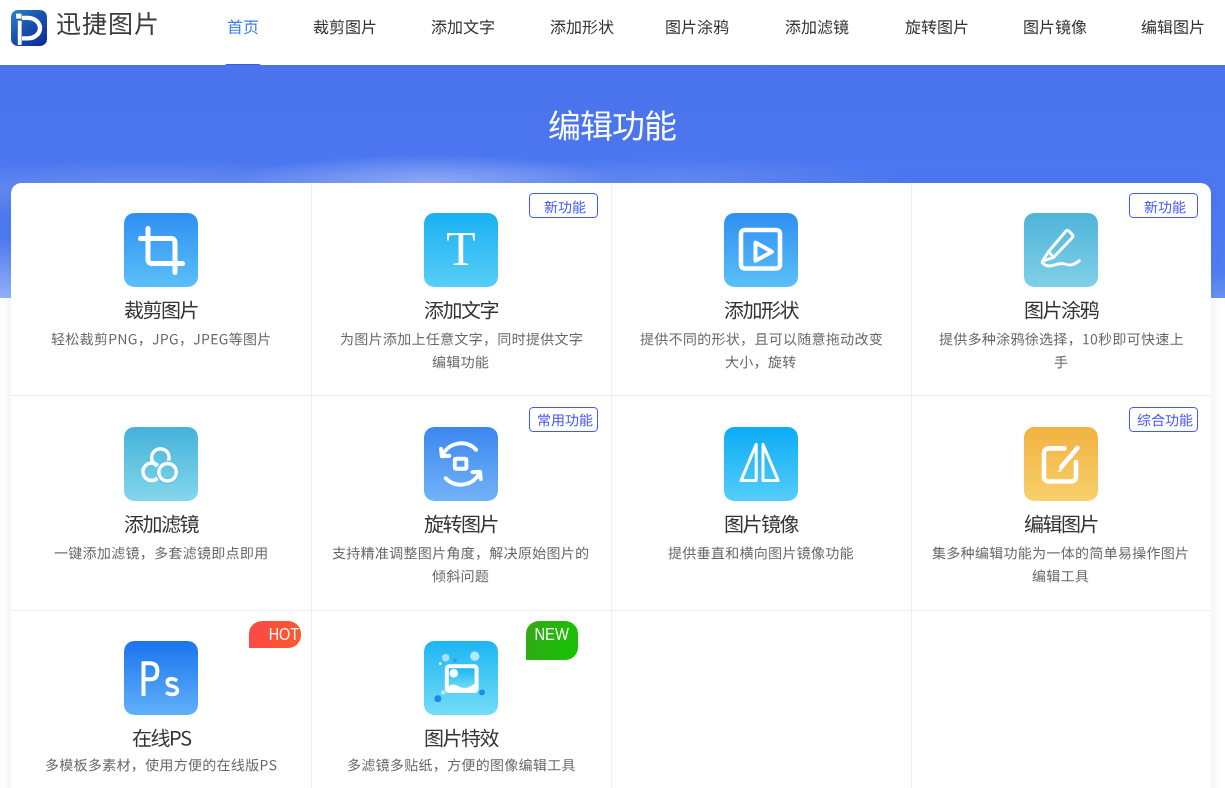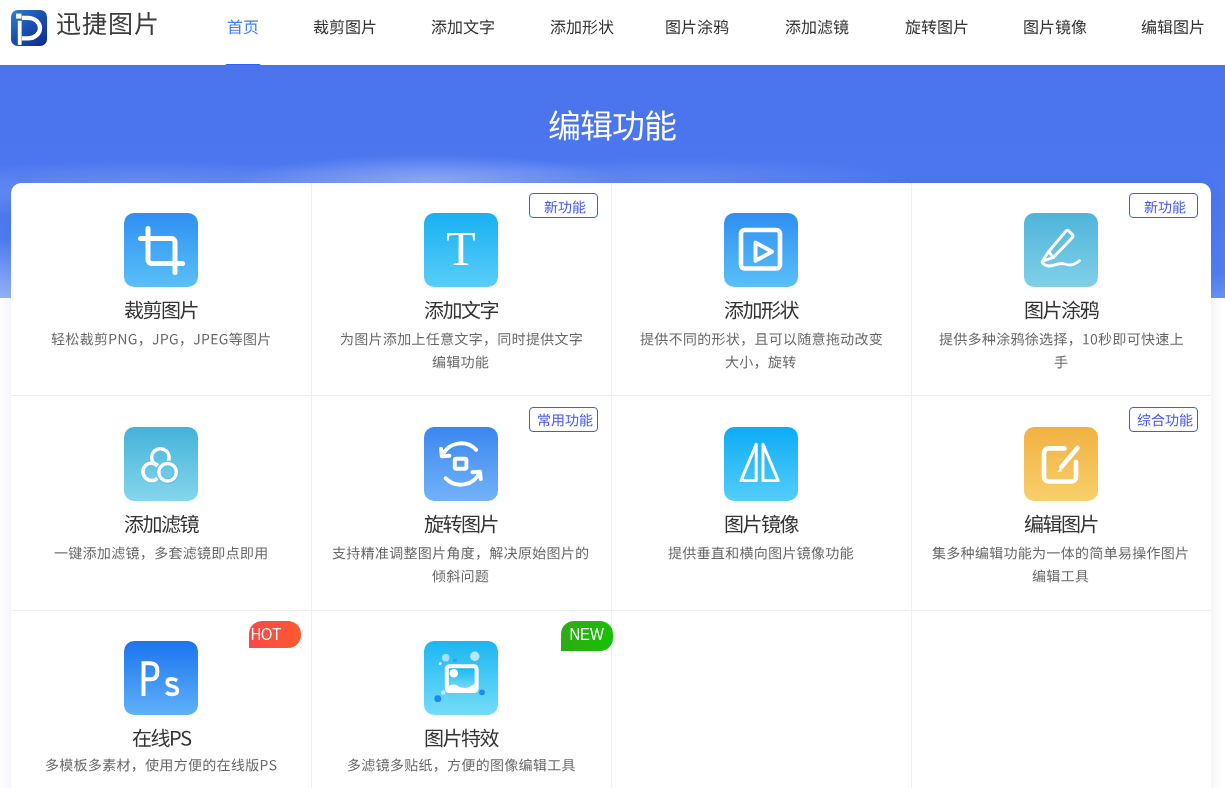--- a/index.html
+++ b/index.html
@@ -691,21 +691,21 @@
       <use href="#c65b9" x="919.3"></use>
       <use href="#c4fbf" x="1021.4"></use>
       <use href="#c7684" x="1123.6"></use>
       <use href="#c5728" x="1225.7"></use>
       <use href="#c7ebf" x="1327.9"></use>
       <use href="#c7248" x="1430"></use>
       <use href="#c50" x="1532.1"></use>
       <use href="#c53" x="1597.6"></use>
     </svg>
   </div>
-<div style="position:absolute;left:249px;top:620.8px;width:51.5px;height:27px;background:linear-gradient(100deg,#f9484a,#fc5a2c);border-radius:13px 13px 13px 0;color:#fff;font:16px/27px 'Liberation Sans',sans-serif;text-align:left"><span style="display:inline-block;transform:scaleX(0.9)">HOT</span></div>
+<div style="position:absolute;left:249px;top:620.8px;width:51.5px;height:27px;background:linear-gradient(100deg,#f9484a,#fc5a2c);border-radius:13px 13px 13px 0;color:#fff;font:16px/27px 'Liberation Sans',sans-serif;text-align:right"><span style="display:inline-block;transform:scaleX(0.9)">HOT</span></div>
 <svg style="position:absolute;left:424px;top:640.5px" width="74" height="74" viewBox="0 0 74 74">
     <defs>
       <linearGradient id="gfx" x1="0" y1="0" x2="0" y2="1">
         <stop offset="0" stop-color="#1cb6f2"></stop>
         <stop offset="1" stop-color="#74ddf8"></stop>
       </linearGradient>
     </defs>
     <rect width="74" height="74" rx="10" fill="url(#gfx)"></rect>
     <rect x="20.8" y="23.2" width="33.8" height="28.9" rx="4.5" fill="#fff"></rect>
     <rect x="24.8" y="27.2" width="25.8" height="20.9" rx="0.8" fill="url(#gfx)"></rect>
@@ -740,12 +740,12 @@
       <use href="#c4fbf" x="817.1"></use>
       <use href="#c7684" x="919.3"></use>
       <use href="#c56fe" x="1021.4"></use>
       <use href="#c50cf" x="1123.6"></use>
       <use href="#c7f16" x="1225.7"></use>
       <use href="#c8f91" x="1327.9"></use>
       <use href="#c5de5" x="1430"></use>
       <use href="#c5177" x="1532.1"></use>
     </svg>
   </div>
-<div style="position:absolute;left:561px;top:620.8px;width:51.5px;height:30px;background:linear-gradient(105deg,#33a818,#15c303);border-radius:13px 13px 13px 0;color:#fff;font:16px/27px 'Liberation Sans',sans-serif;text-align:center"><span style="display:inline-block;transform:scaleX(0.92)">NEW</span></div>
+<div style="position:absolute;left:526px;top:620.8px;width:51.5px;height:39px;background:linear-gradient(105deg,#33a818,#15c303);border-radius:13px 13px 13px 0;color:#fff;font:16px/27px 'Liberation Sans',sans-serif;text-align:center"><span style="display:inline-block;transform:scaleX(0.92)">NEW</span></div>
 </body></html>

